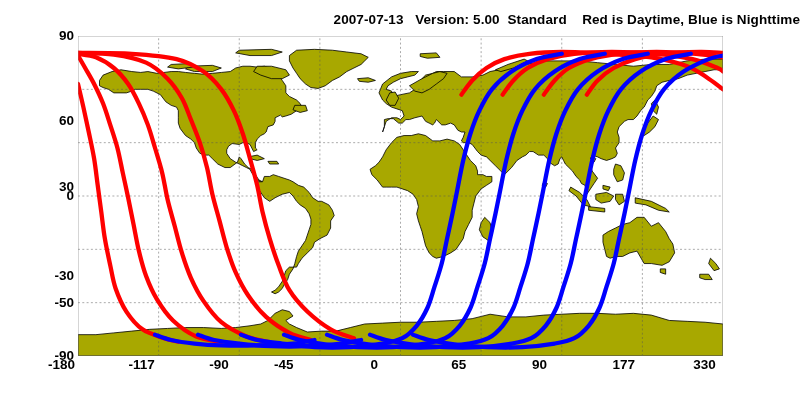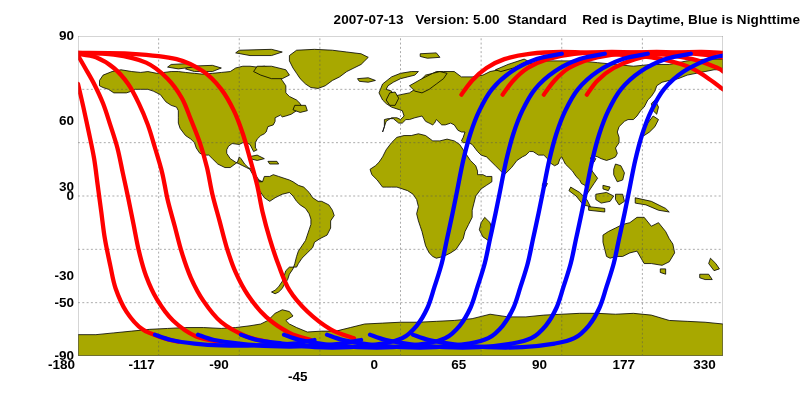--- a/index.html
+++ b/index.html
@@ -58,21 +58,21 @@
 
   <div class="xtick" style="left:48px;width:60px;">
       <span>-180</span>
     </div>
   <div class="xtick" style="left:128.6px;width:60px;">
       <span>-117</span>
     </div>
   <div class="xtick" style="left:209.3px;width:60px;">
       <span>-90</span>
     </div>
-  <div class="xtick" style="left:288px;width:60px;margin-top:12px;">
+  <div class="xtick" style="left:274px;width:60px;">
       <span>-45</span>
     </div>
   <div class="xtick" style="left:370.6px;width:60px;">
       <span>0</span>
     </div>
   <div class="xtick" style="left:451.3px;width:60px;">
       <span>65</span>
     </div>
   <div class="xtick" style="left:532px;width:60px;">
       <span>90</span>

